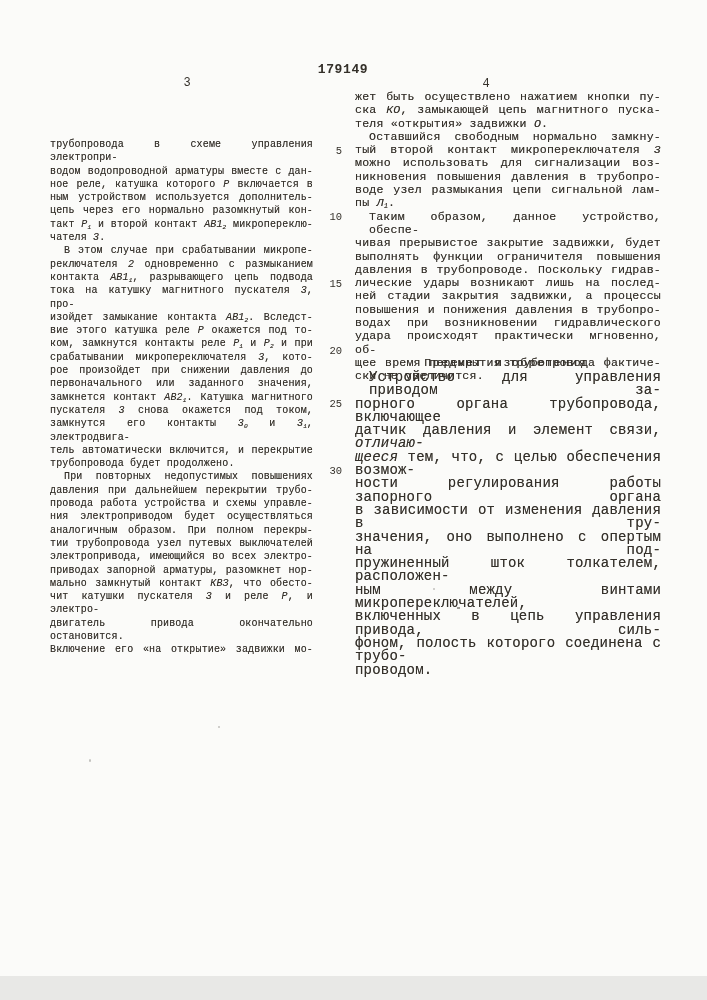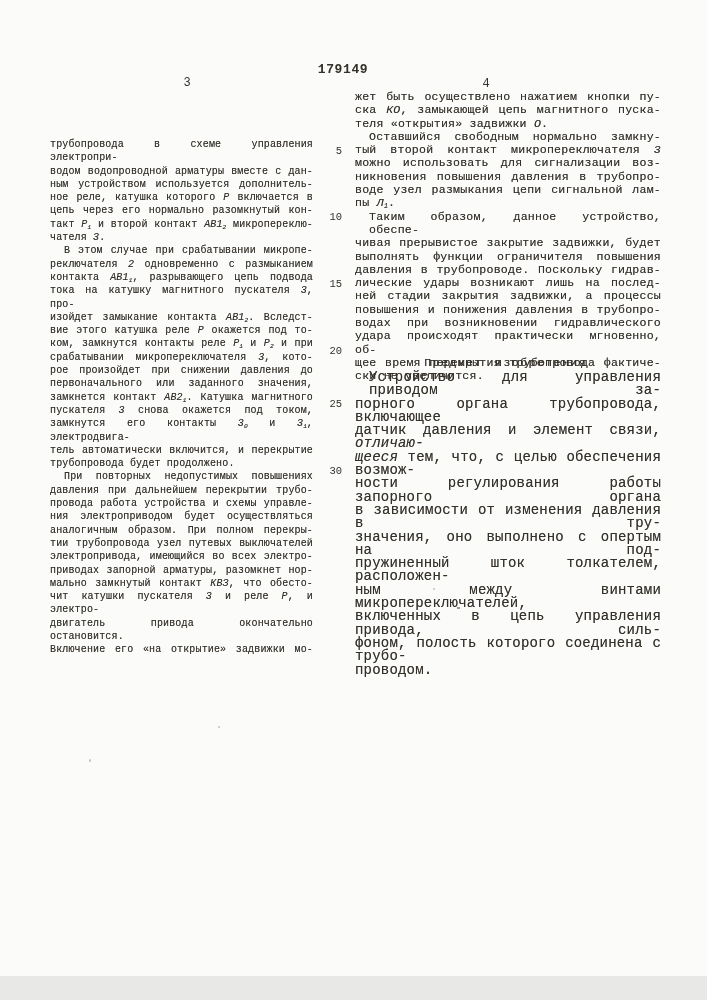--- a/index.html
+++ b/index.html
@@ -98,22 +98,22 @@
 
   <div class="abs" id="patent-number">179149</div>
 
   <div class="abs page-num" id="page-num-left">3</div>
 
   <div class="abs page-num" id="page-num-right">4</div>
 
   <div class="abs column" id="left-col">
       <div class="text-line">трубопровода в схеме управления электропри-</div>
       <div class="text-line">водом водопроводной арматуры вместе с дан-</div>
+      <div class="text-line">ное реле, катушка которого <i>Р</i> включается в</div>
       <div class="text-line">ным устройством используется дополнитель-</div>
-      <div class="text-line">ное реле, катушка которого <i>Р</i> включается в</div>
       <div class="text-line">цепь через его нормально разомкнутый кон-</div>
       <div class="text-line">такт <i>Р<sub>1</sub></i> и второй контакт <i>АВ1<sub>2</sub></i> микропереклю-</div>
       <div class="text-line par-end">чателя <i>3</i>.</div>
       <div class="text-line indent">В этом случае при срабатывании микропе-</div>
       <div class="text-line">реключателя <i>2</i> одновременно с размыканием</div>
       <div class="text-line">контакта <i>АВ1<sub>1</sub></i>, разрывающего цепь подвода</div>
       <div class="text-line">тока на катушку магнитного пускателя <i>3</i>, про-</div>
       <div class="text-line">изойдет замыкание контакта <i>АВ1<sub>2</sub></i>. Вследст-</div>
       <div class="text-line">вие этого катушка реле <i>Р</i> окажется под то-</div>
       <div class="text-line">ком, замкнутся контакты реле <i>Р<sub>1</sub></i> и <i>Р<sub>2</sub></i> и при</div>

